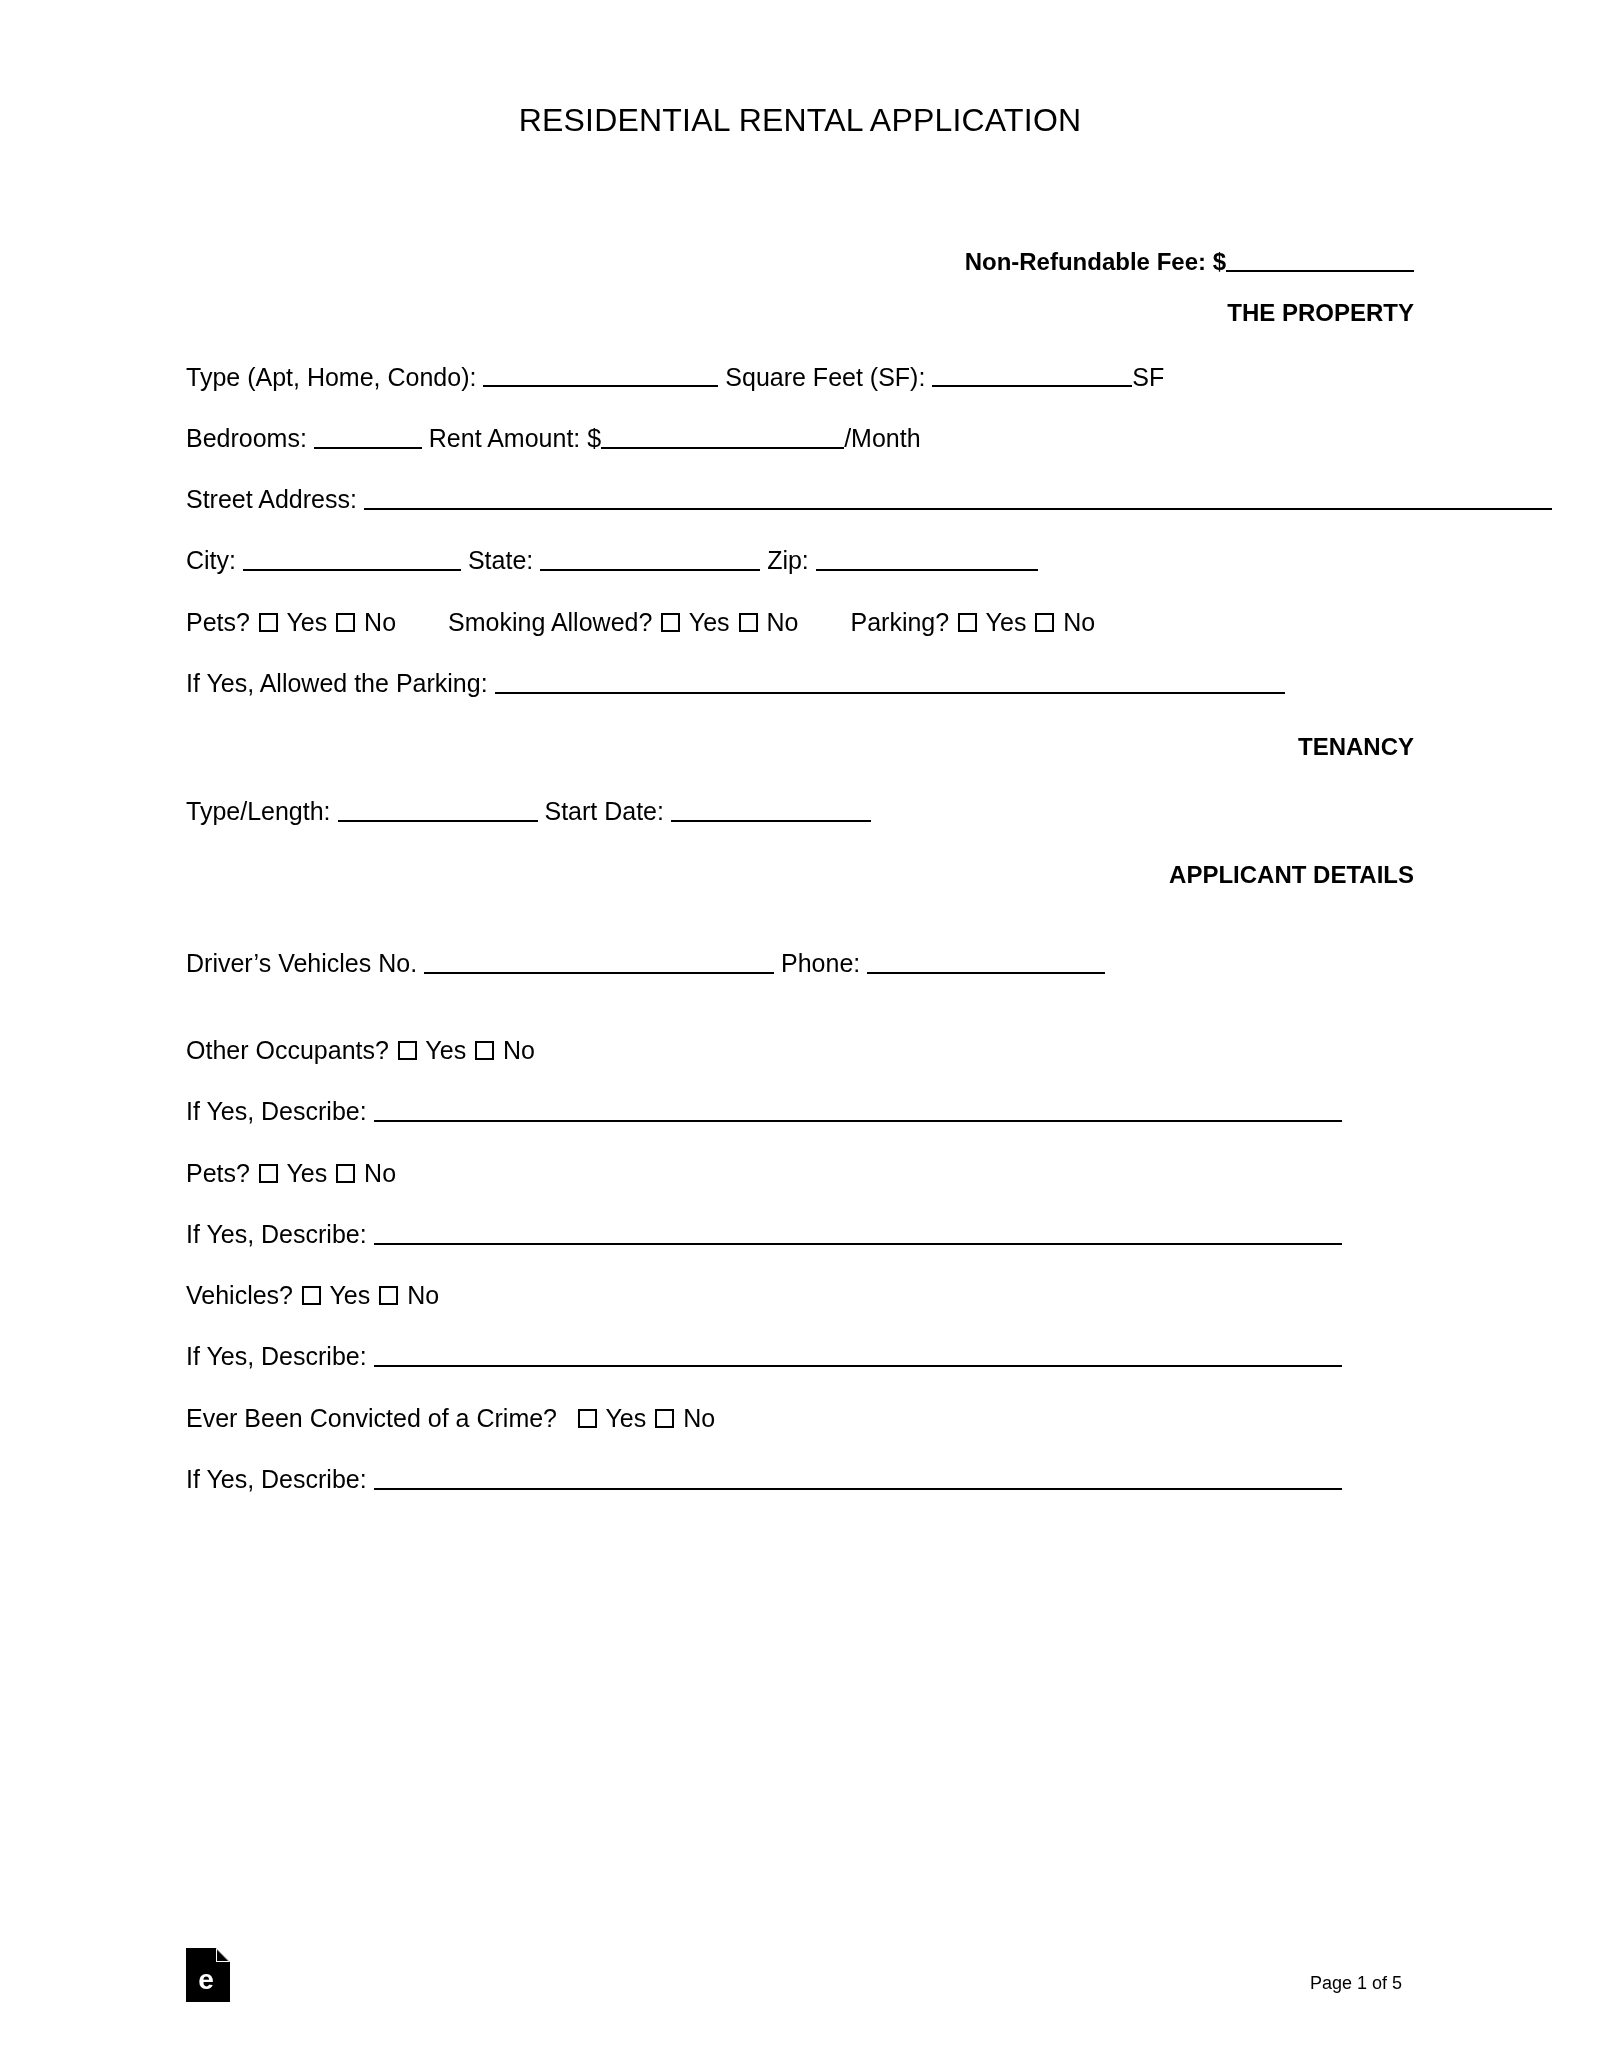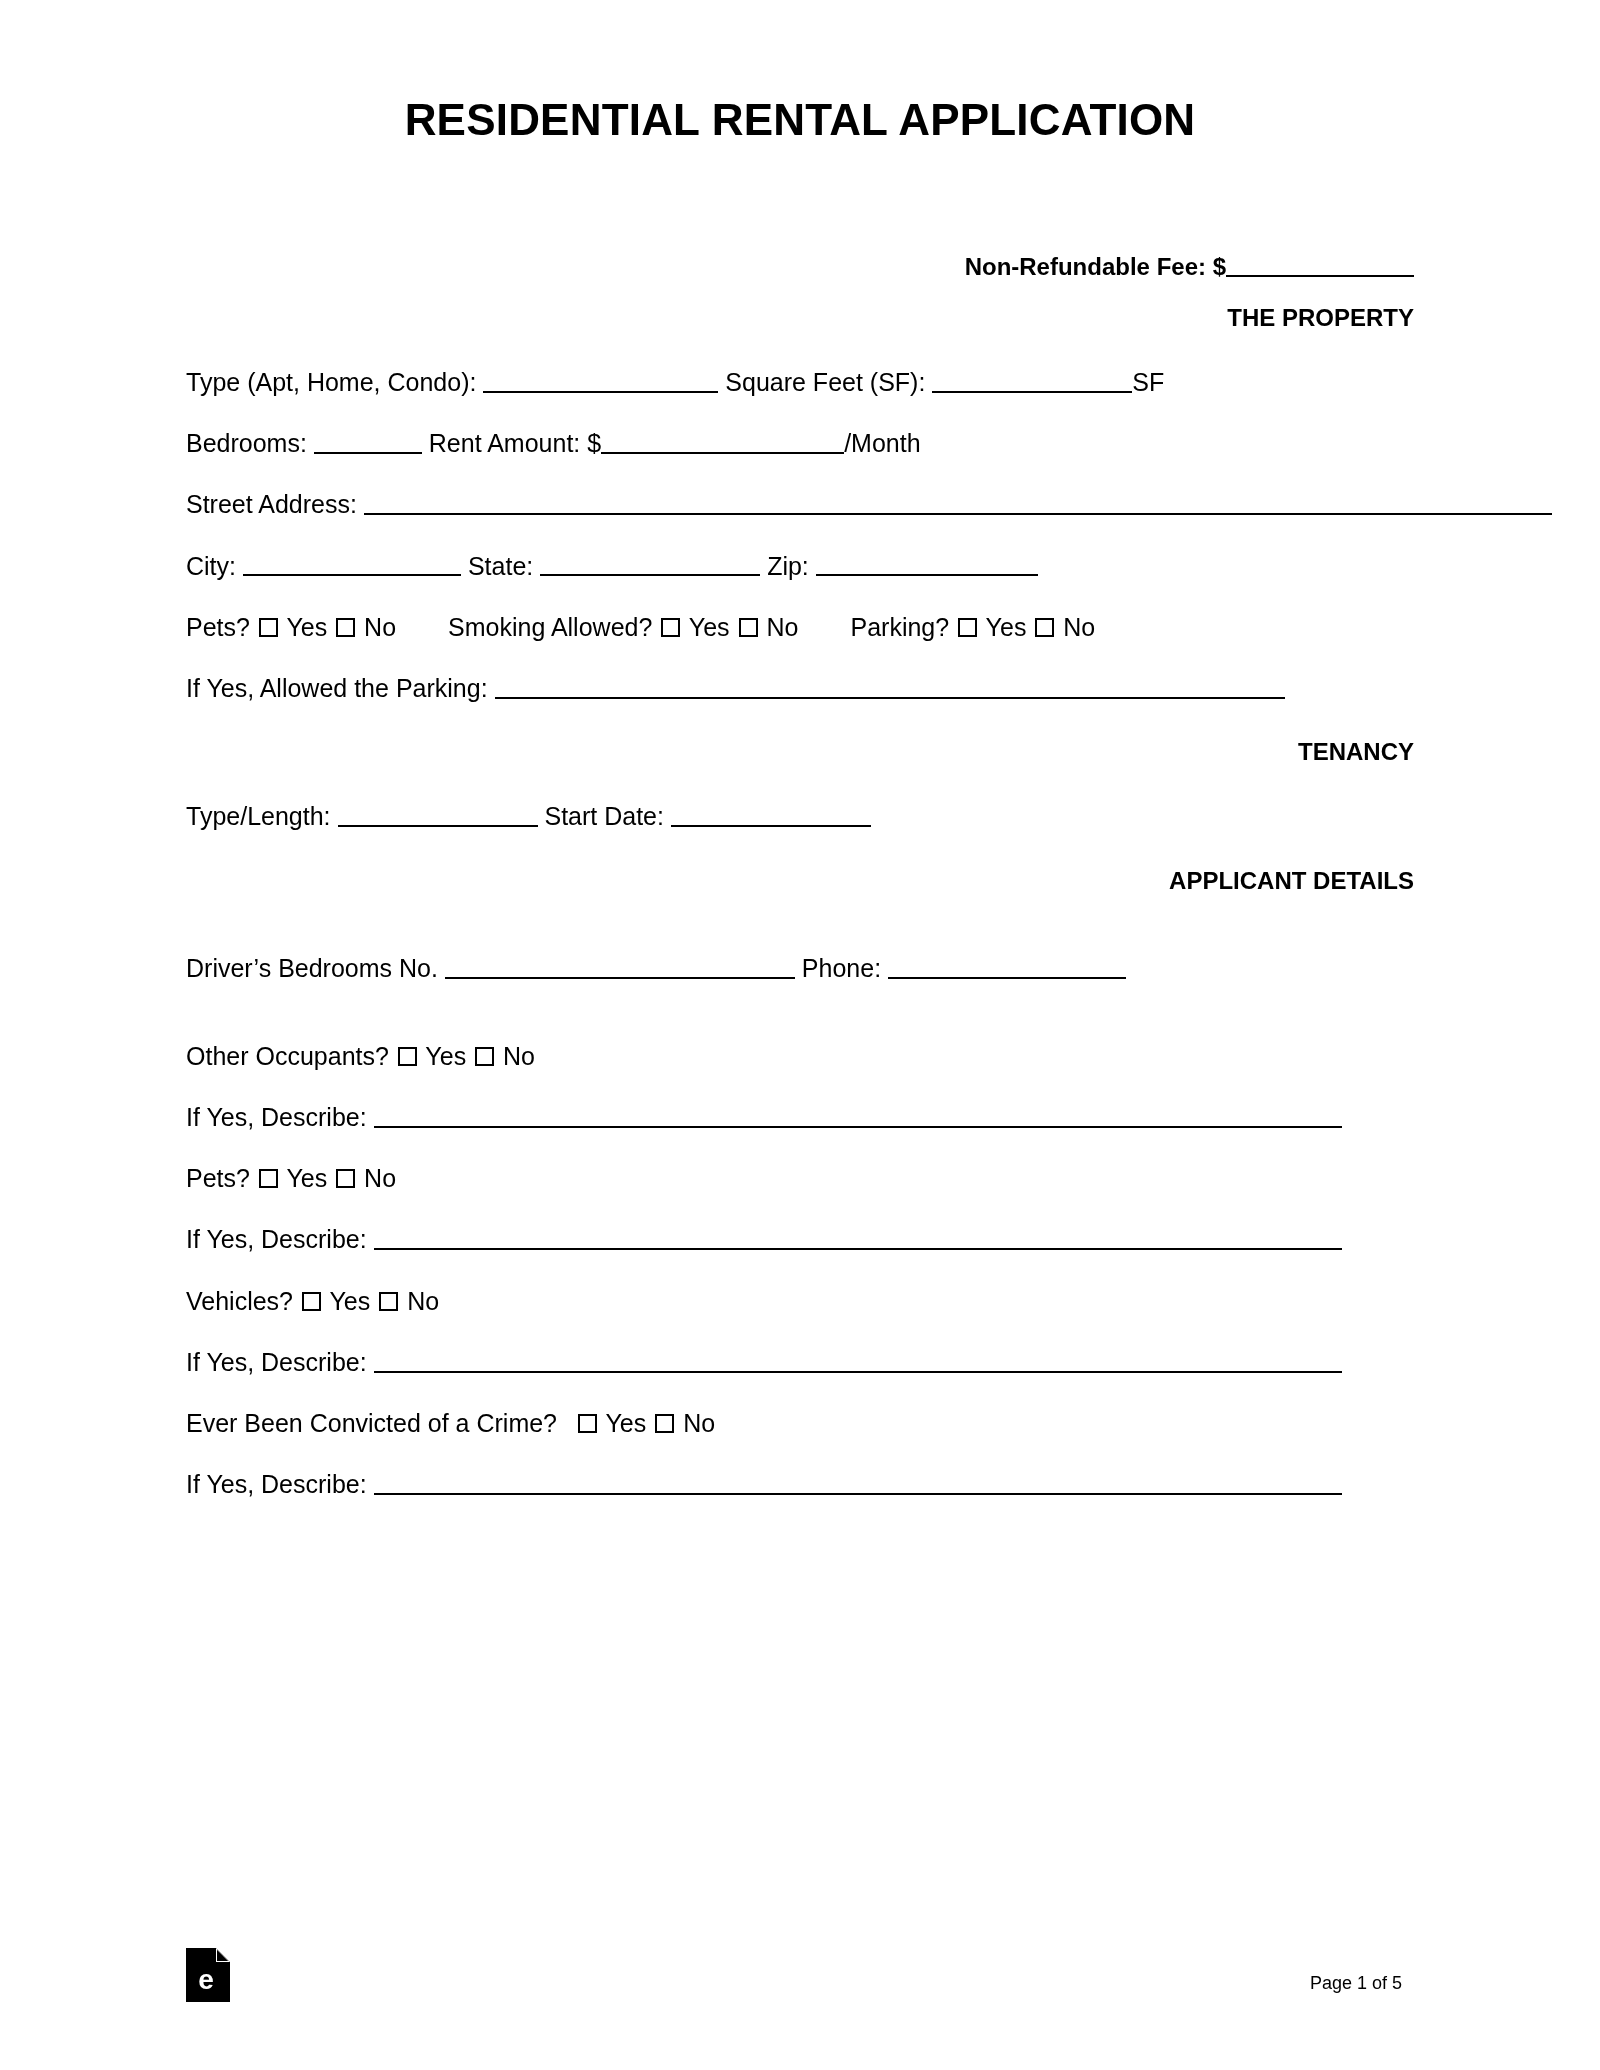--- a/index.html
+++ b/index.html
@@ -23,25 +23,25 @@
   .content {
     position: absolute;
     left: 186px;
     top: 0;
     width: 1228px;
   }
 
   
   .title-block { text-align: center; padding-top: 95px; }
   .doc-title {
-    font-size: 44px;
-    font-weight: bold;
+    font-size: 32px;
+    font-weight: normal;
     letter-spacing: 0.2px;
     line-height: 1.12;
-    margin: 0;
+    margin: 8px;
   }
   .doc-subtitle {
     font-size: 22px;
     font-weight: normal;
     margin: 9px 0 0 0;
     line-height: 1.1;
   }
 
   
   .fee-row {
@@ -195,21 +195,21 @@
 
     <div class="gap-34"></div>
 
     <div class="section-heading">APPLICANT DETAILS</div>
 
     <div class="gap-30"></div>
 
 
     <div class="gap-28"></div>
 
-    <div class="row"><span>Driver’s Bedrooms No.</span> <span class="blank b-dl"></span> <span>Phone:</span> <span class="blank b-phone"></span></div>
+    <div class="row"><span>Driver’s Vehicles No.</span> <span class="blank b-dl"></span> <span>Phone:</span> <span class="blank b-phone"></span></div>
 
     <div class="gap-28"></div>
 
 
     <div class="gap-28"></div>
 
     <div class="row"><span>Other Occupants?</span> <span class="cb"></span> <span>Yes</span> <span class="cb"></span> <span>No</span></div>
 
     <div class="gap-30"></div>
 

